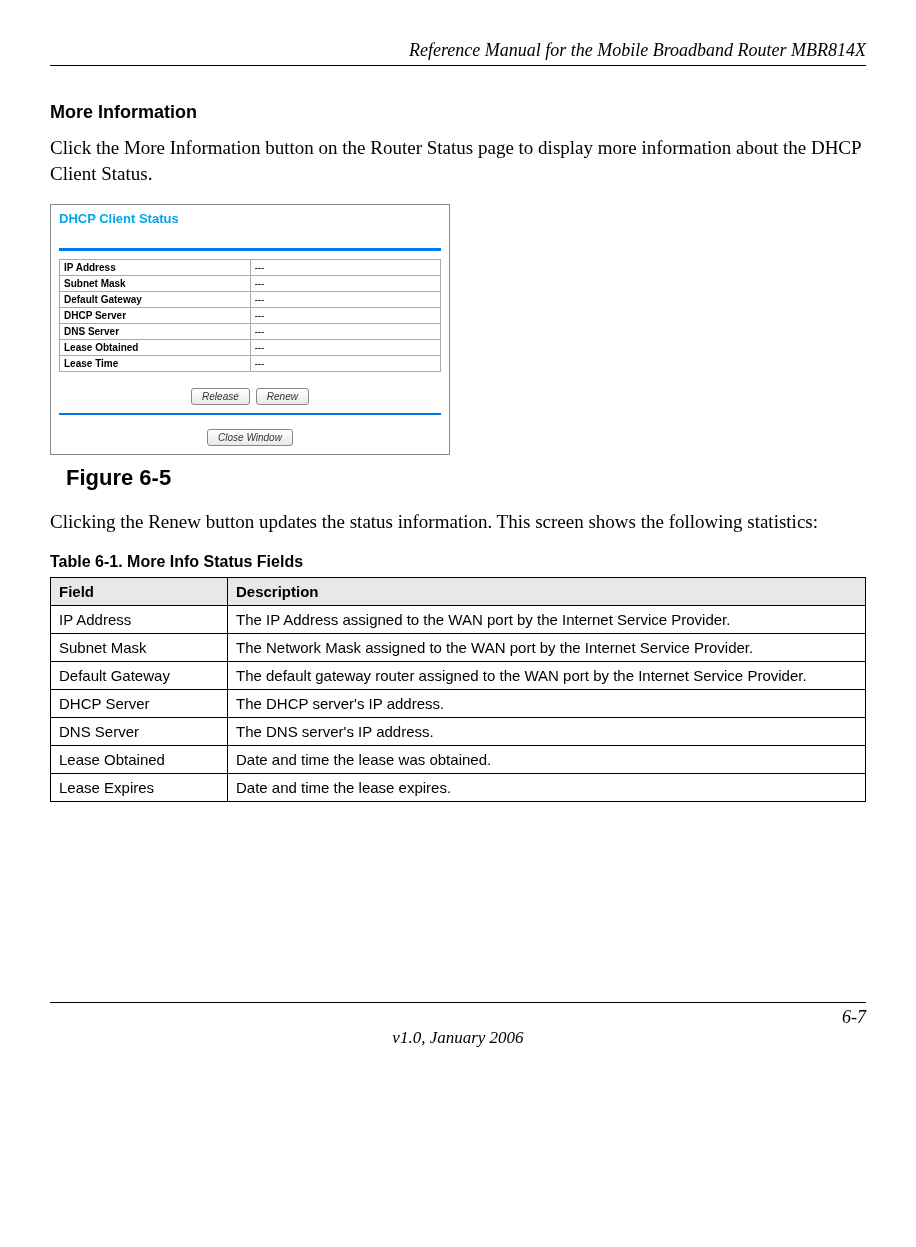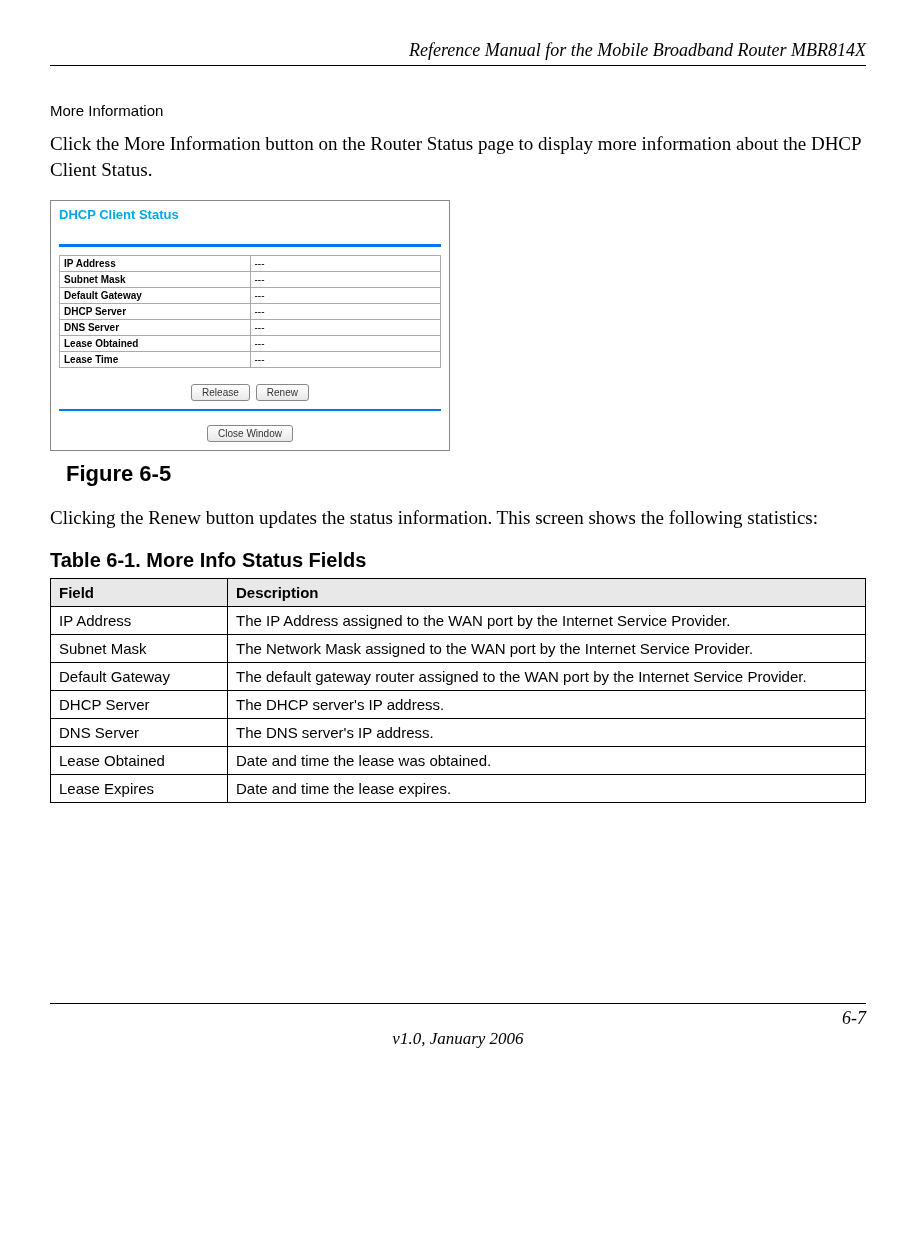--- a/index.html
+++ b/index.html
@@ -12,22 +12,22 @@
     .header {
       text-align: right;
       font-style: italic;
       font-size: 18px;
       border-bottom: 1.5px solid #000;
       padding-bottom: 4px;
       margin-bottom: 36px;
     }
     h2 {
       font-family: Arial, Helvetica, sans-serif;
-      font-size: 15px;
-      font-weight: normal;
+      font-size: 18px;
+      font-weight: bold;
       margin: 20px 0 12px 0;
     }
     p.body-text {
       font-size: 19px;
       line-height: 1.35;
       margin: 0 0 18px 0;
     }
     .screenshot {
       border: 1px solid #888;
       width: 398px;
@@ -69,35 +69,36 @@
     .screenshot-btn {
       display: inline-block;
       background: linear-gradient(#fff, #e8e8e8);
       border: 1px solid #888;
       border-radius: 3px;
       font-family: Arial, sans-serif;
       font-size: 10px;
       padding: 2px 10px;
       margin: 0 1px;
       color: #333;
+      font-style: italic;
     }
     .screenshot-divider2 {
       border-top: 2px solid #0078f0;
       margin: 0 8px 8px 8px;
     }
     .figure-label {
       font-family: Arial, Helvetica, sans-serif;
       font-weight: bold;
       font-size: 22px;
       margin: 8px 0 18px 16px;
     }
     .table-caption {
       font-family: Arial, Helvetica, sans-serif;
       font-weight: bold;
-      font-size: 20px;
+      font-size: 16px;
       margin: 18px 0 6px 0;
     }
     table.info-table {
       border-collapse: collapse;
       width: 100%;
       font-family: Arial, Helvetica, sans-serif;
       font-size: 15px;
     }
     table.info-table th {
       background: #e8e8e8;

